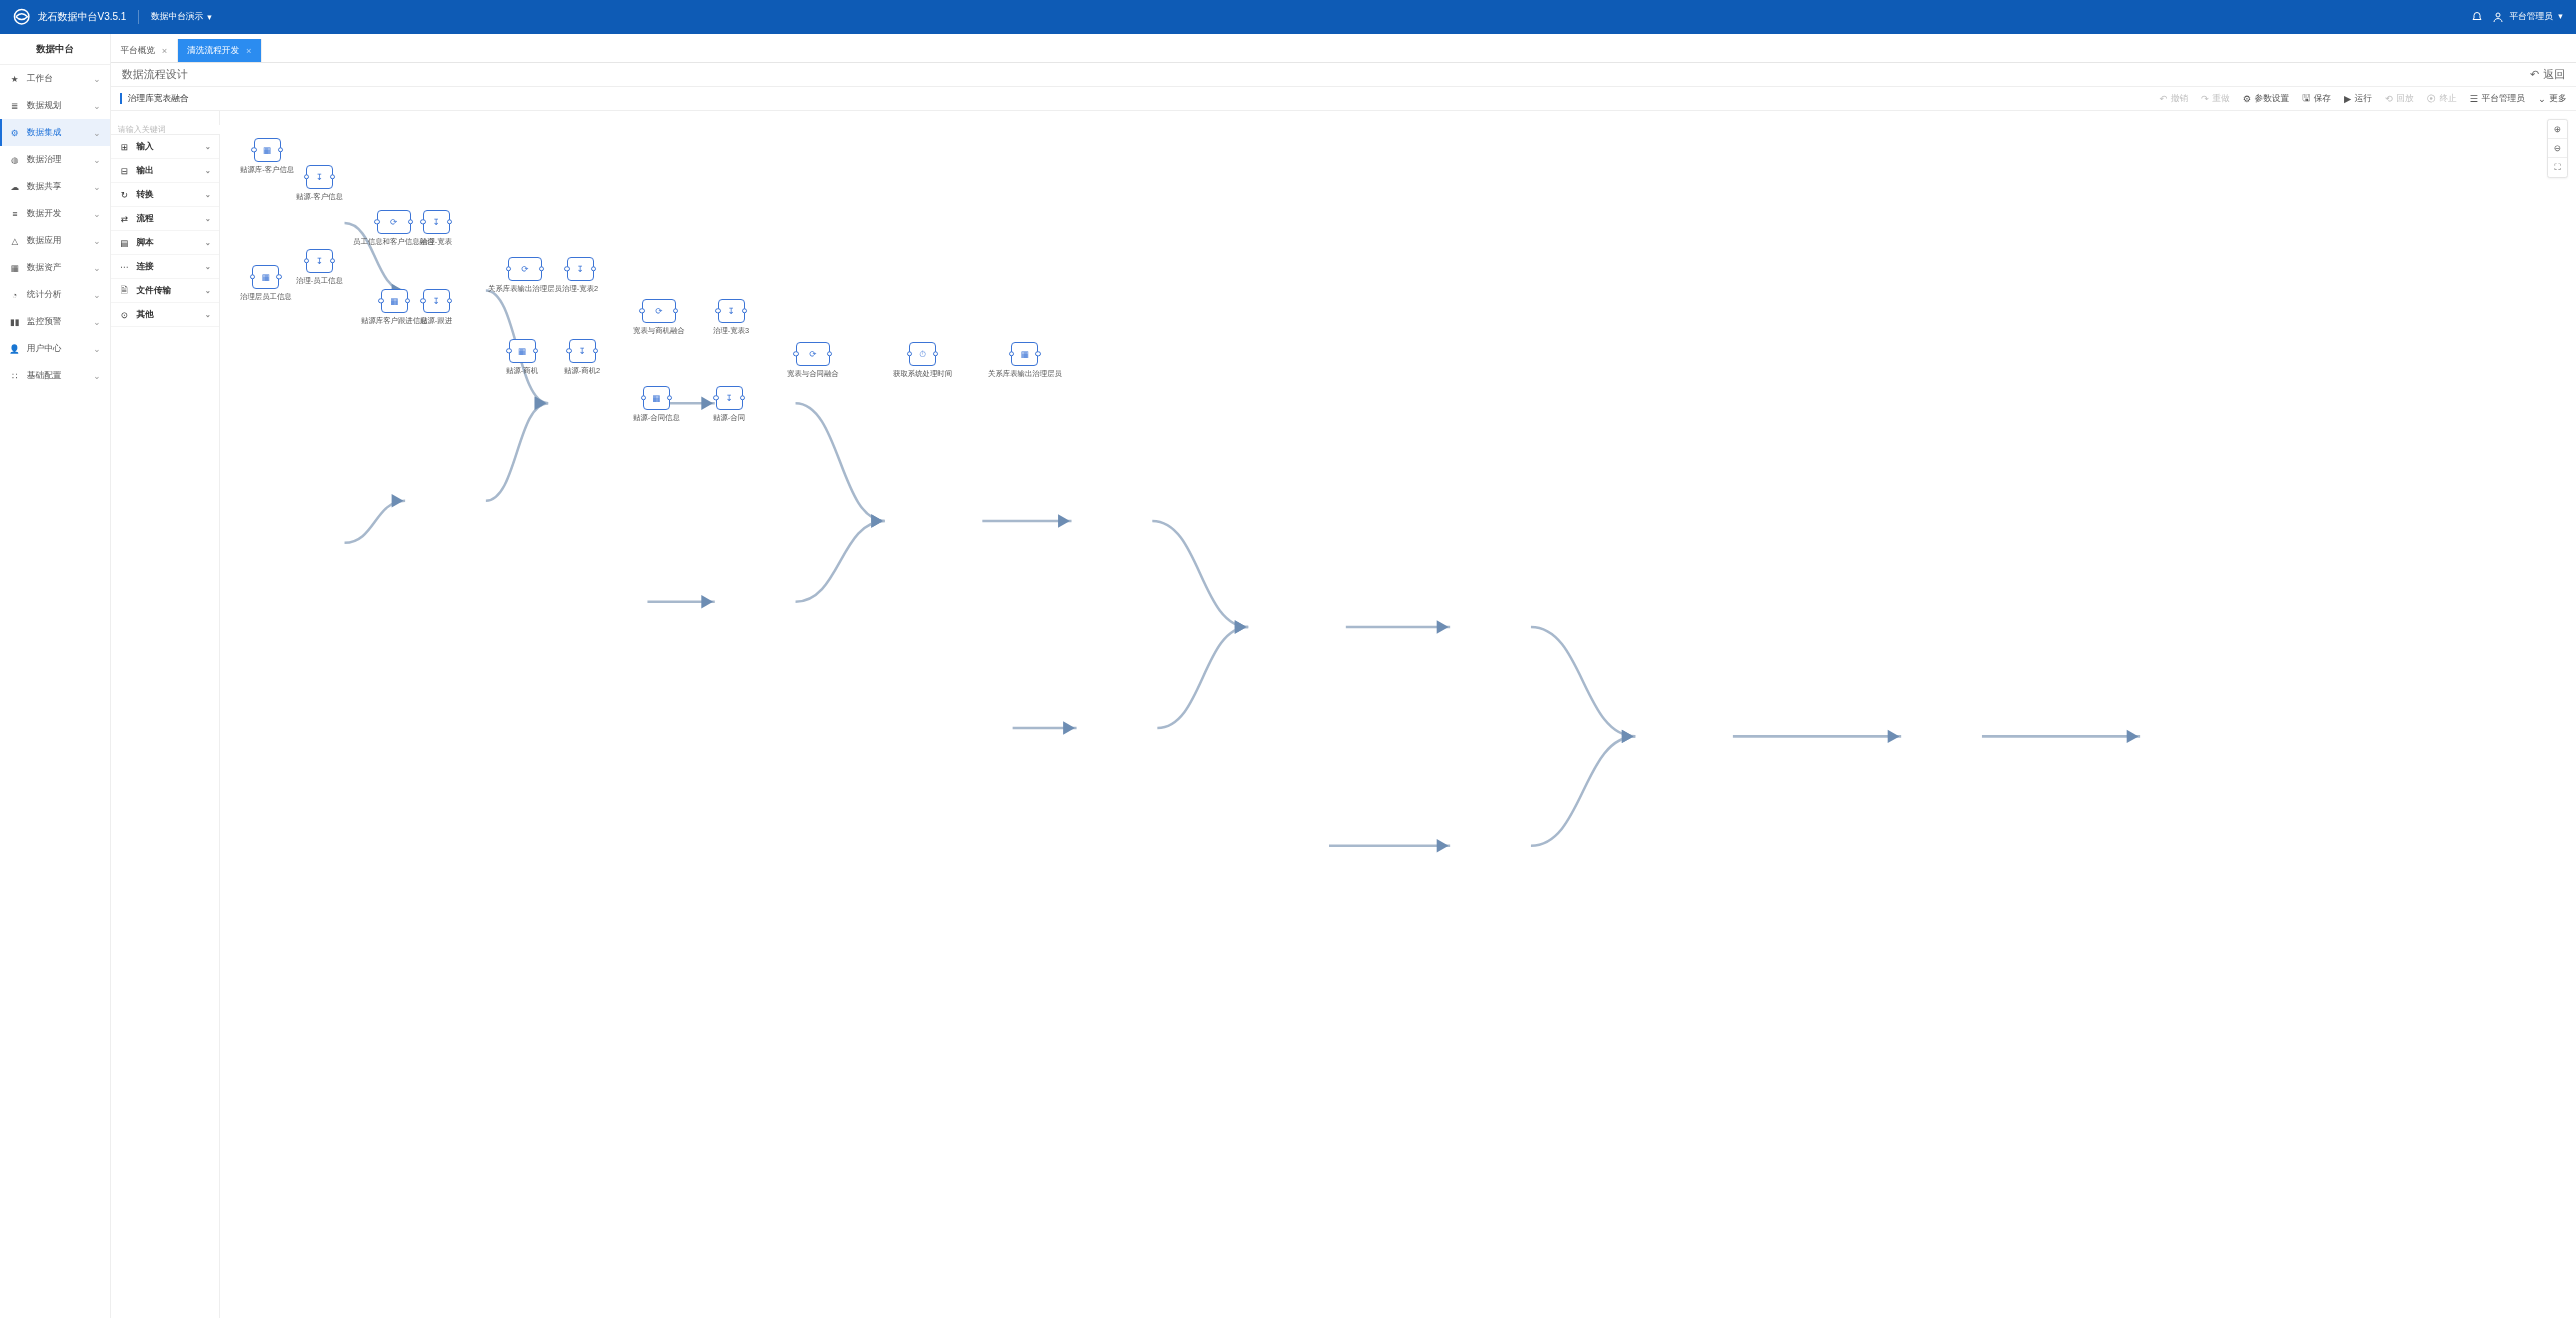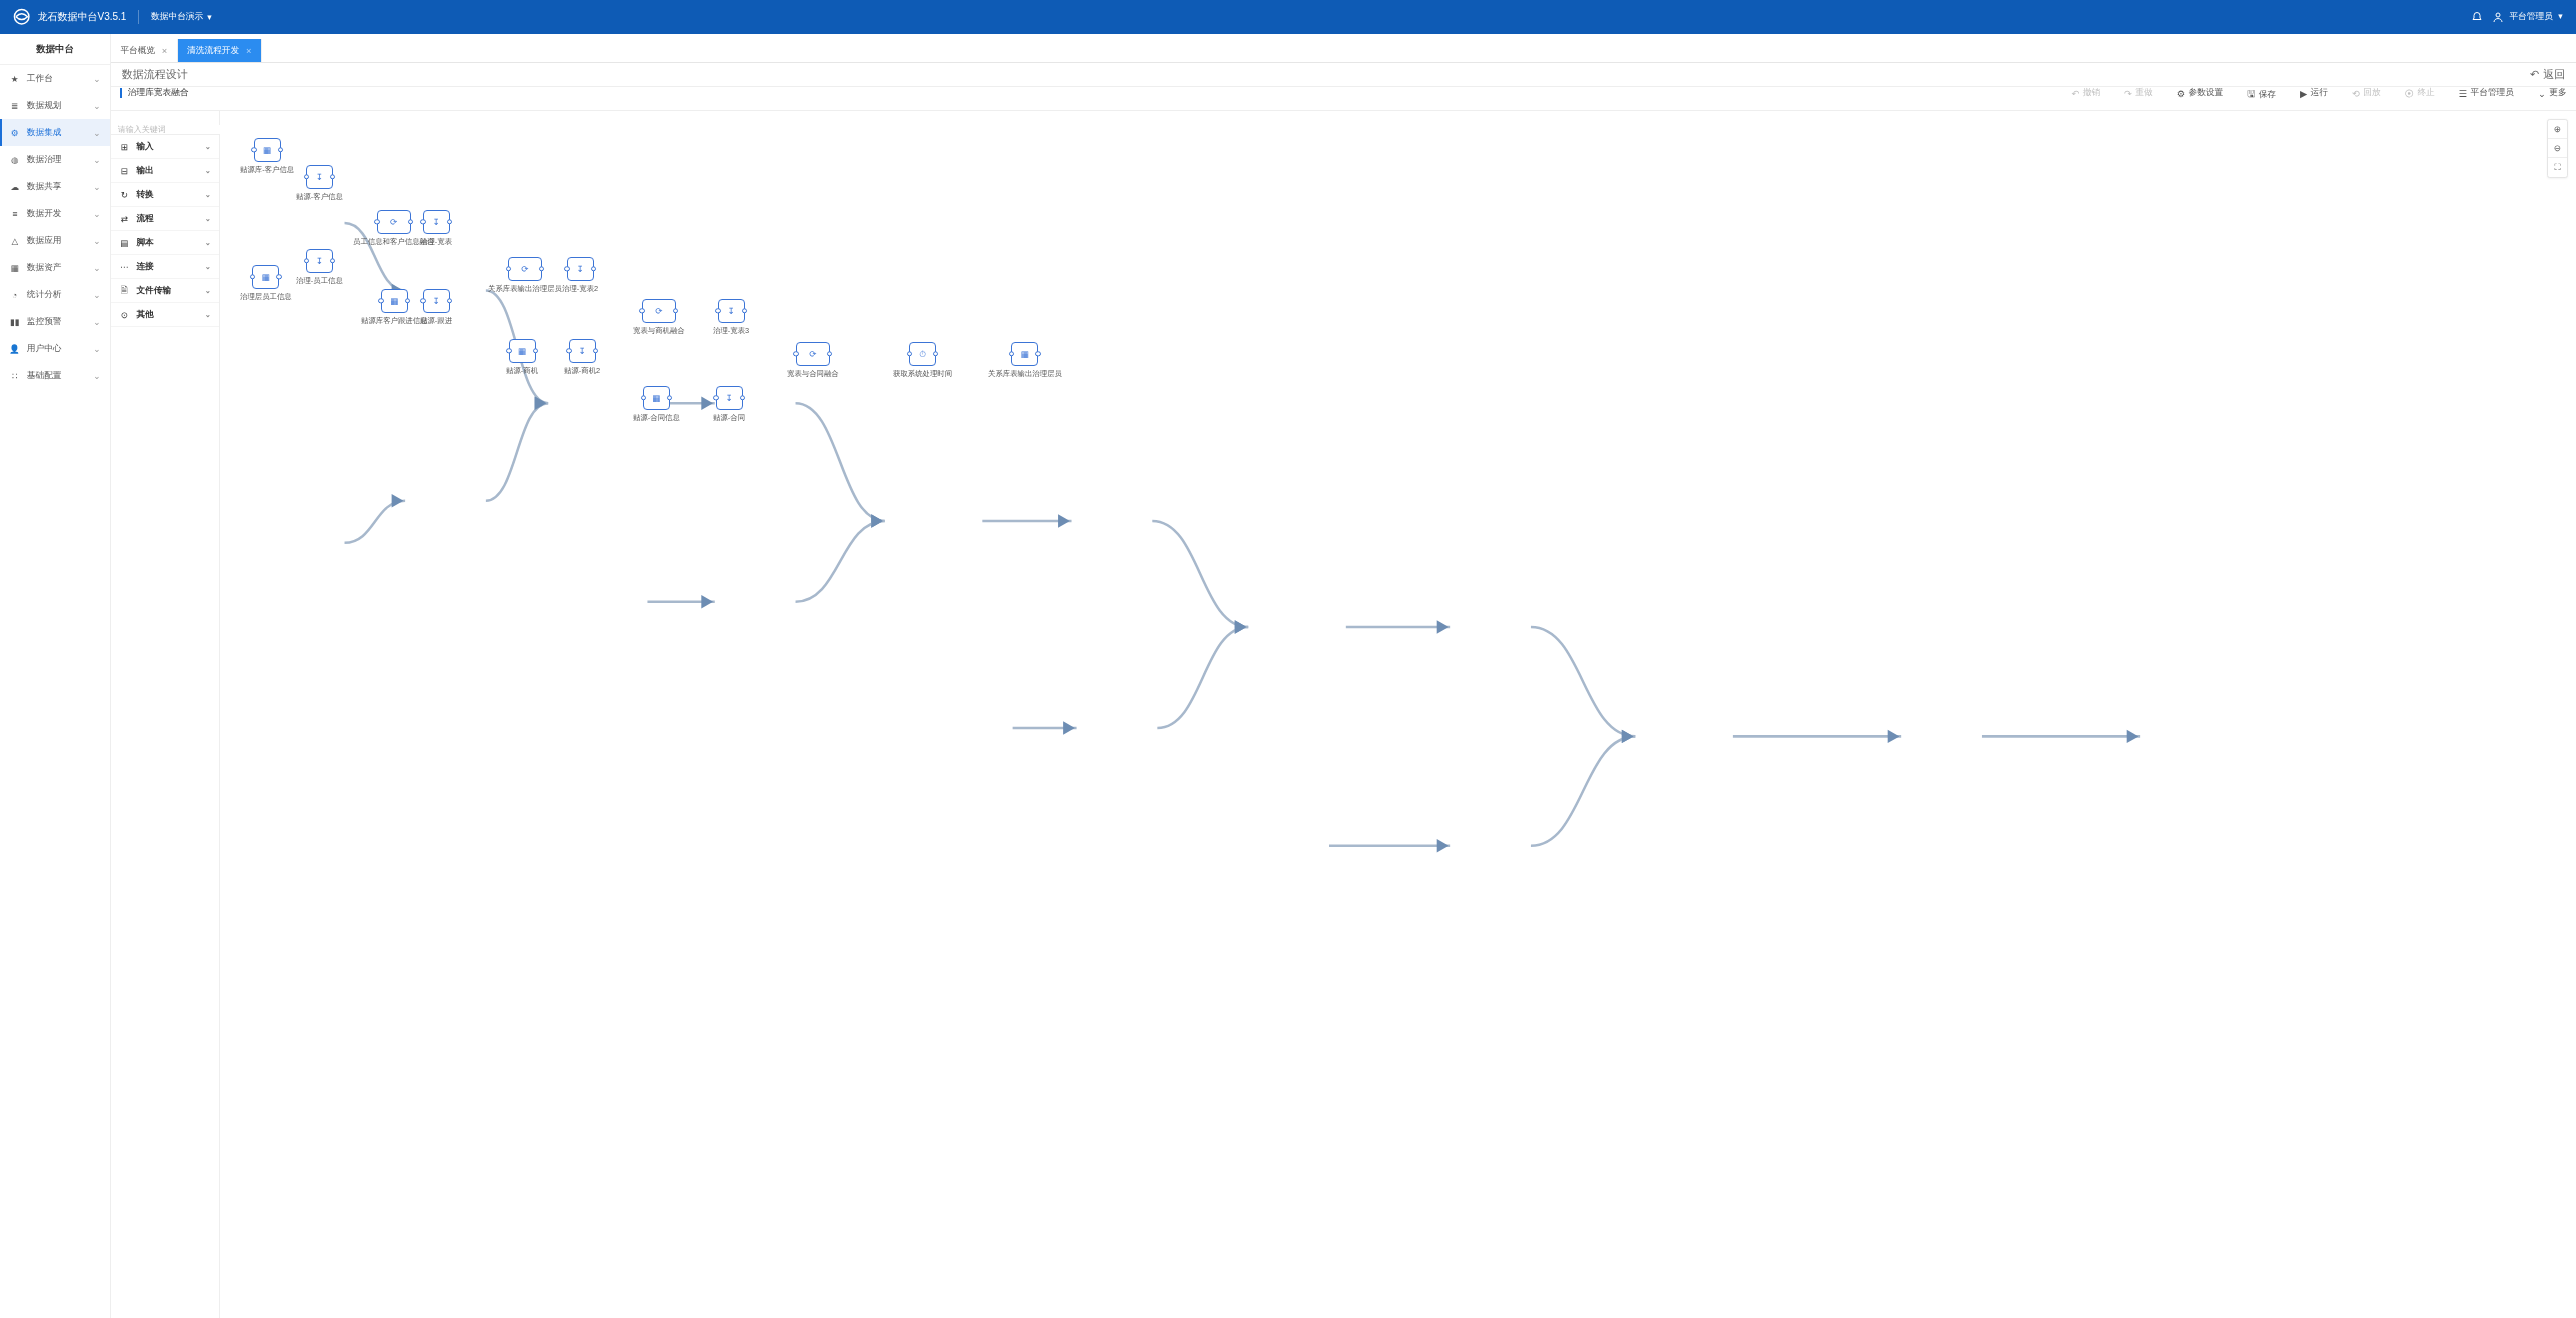--- a/index.html
+++ b/index.html
@@ -30,21 +30,21 @@
 .main{flex:1;display:flex;flex-direction:column;background:#f7f8fa;overflow:hidden}
 .tabs{height:29px;background:#fff;display:flex;align-items:flex-end;border-bottom:0.7px solid #e6e6e6;flex-shrink:0}
 .tab{height:23px;padding:0 9.4px;display:flex;align-items:center;gap:6.7px;font-size:8.7px;cursor:pointer;color:#555;background:#fff;border-right:0.7px solid #eee}
 .tab.active{background:#2b8cf0;color:#fff}
 .tab .close{font-size:9.4px;opacity:.6}
 
 .breadcrumb{height:24px;display:flex;align-items:center;padding:0 10.7px;color:#666;font-size:11px;background:#fff;border-bottom:0.7px solid #eee}
 .bc-spacer{flex:1}
 .bc-back{display:flex;align-items:center;gap:4px;cursor:pointer;color:#666}
 
-.toolbar{height:24px;display:flex;align-items:flex-start;padding:0 9.4px;gap:24px;background:#fff;border-bottom:0.7px solid #eee;font-size:8.7px}
+.toolbar{height:24px;display:flex;align-items:center;padding:0 9.4px;gap:13px;background:#fff;border-bottom:0.7px solid #eee;font-size:8.7px}
 .flow-title{display:flex;align-items:center}
 .flow-title .bar{width:2px;height:10.7px;background:#1b6fd8;margin-right:5.4px}
 .tool-spacer{flex:1}
 .tool-btn{display:flex;align-items:center;gap:3.4px;cursor:pointer;color:#555}
 .tool-btn.disabled{color:#c0c0c0;cursor:not-allowed}
 .tool-btn .ticn{font-size:9.4px}
 
 .workspace{flex:1;display:flex;overflow:hidden;position:relative}
 .palette{width:109px;background:#fff;border-right:0.7px solid #eee;display:flex;flex-direction:column;flex-shrink:0}
 .pal-search{height:24px;display:flex;align-items:flex-end;padding:0 6.7px;border-bottom:0.7px solid #eee}

